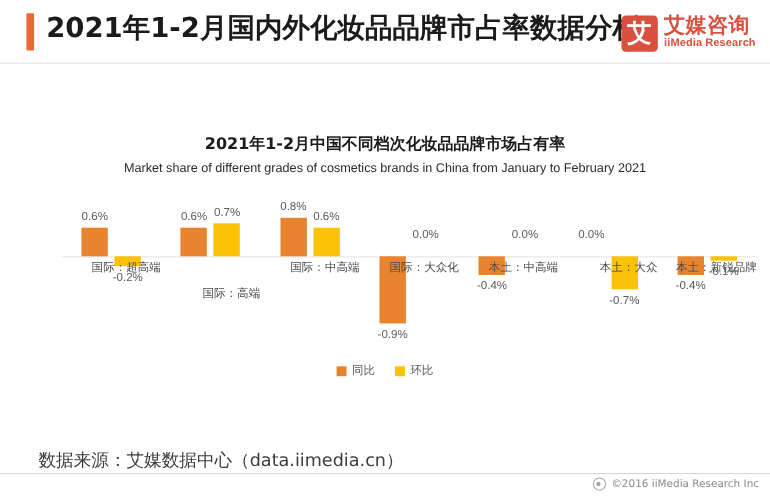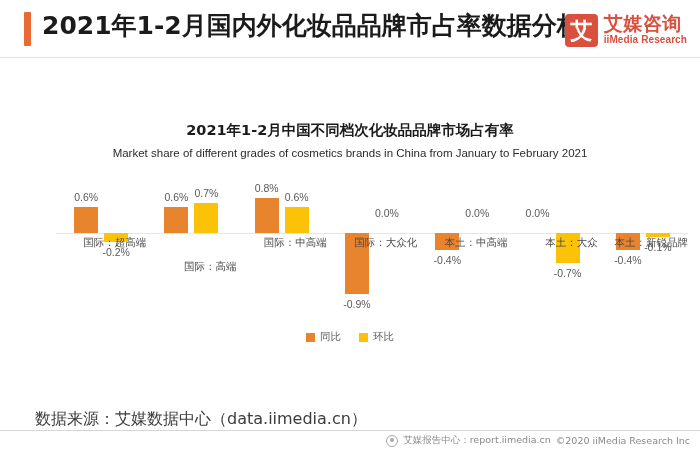--- a/index.html
+++ b/index.html
@@ -192,17 +192,16 @@
       <div class="legend-item">
         <span class="legend-swatch" style="background: rgb(251, 194, 7);"></span>
         <span class="legend-label">环比</span>
       </div>
     </div>
 
   <div class="source">数据来源：艾媒数据中心（data.iimedia.cn）</div>
   <div class="footer-rule"></div>
   <div class="footer-right">
     <span class="footer-badge"></span>
-    <span>艾媒报告中心：report.iimedia.cn</span>
-    <span>©2020  iiMedia Research Inc</span>
+    <span>©2016  iiMedia Research Inc</span>
   </div>
 
 </div>
 
 </body></html>

